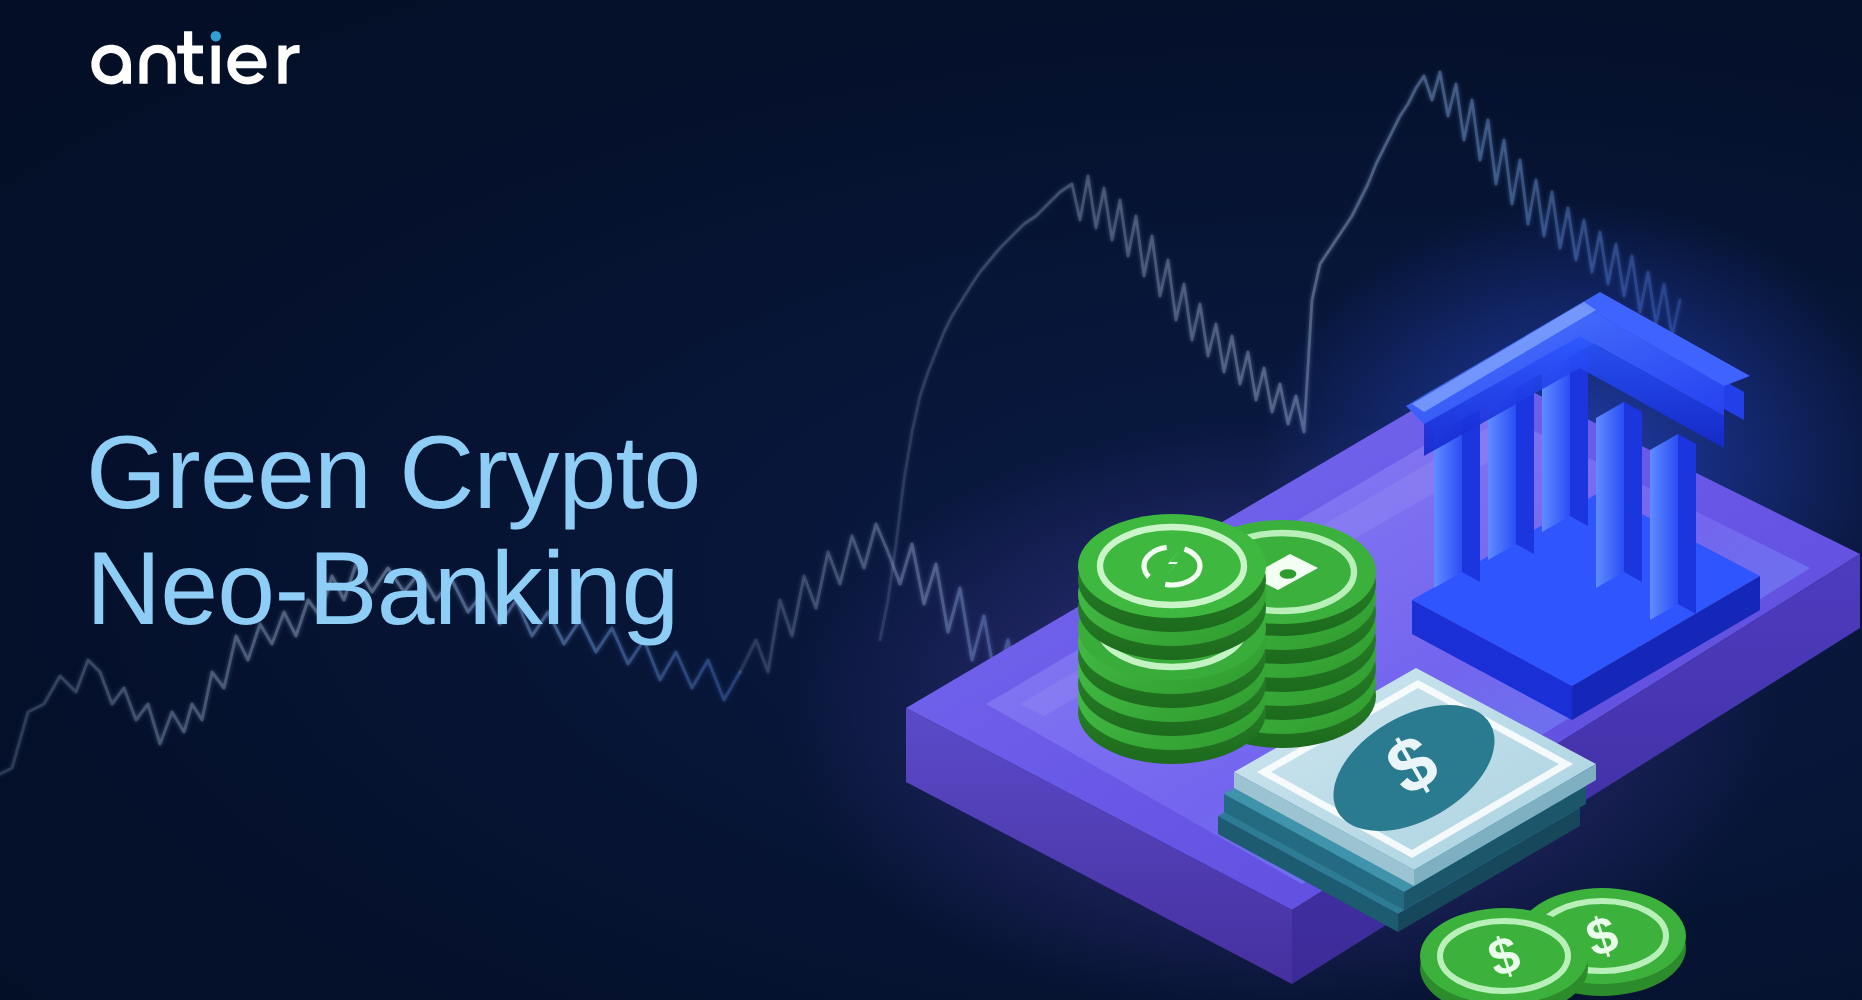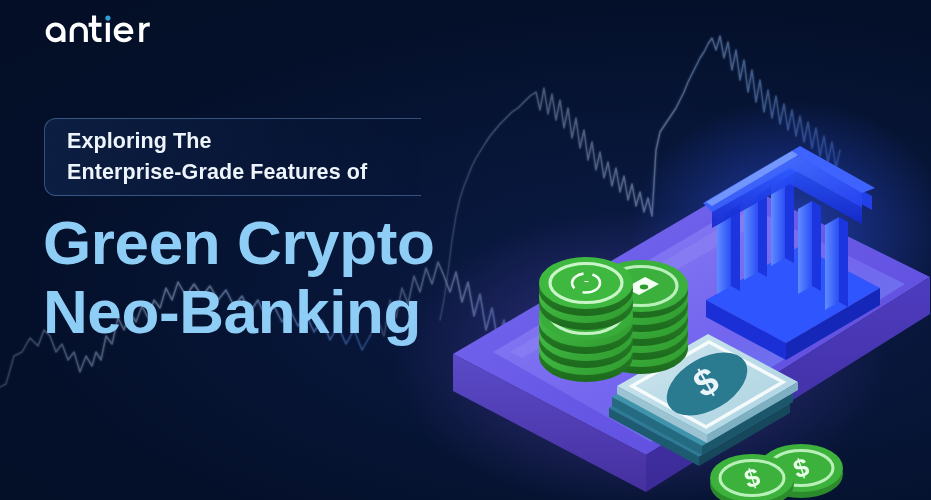--- a/index.html
+++ b/index.html
@@ -58,22 +58,22 @@
     white-space: pre-line;
   }
 
   
   #headline {
     position: absolute;
     left: 43px;
     top: 208px;
     width: 430px;
     color: #8ecdf5;
-    font-size: 62px;
-    font-weight: 700;
+    font-size: 52px;
+    font-weight: 400;
     line-height: 1.12;
     letter-spacing: -0.4px;
     white-space: pre-line;
   }
 
   
   #illustration {
     position: absolute;
     left: 0;
     top: 0;
@@ -152,24 +152,20 @@
 
         <path d="M82.6 12.4c-5.6 0-9.9 4.3-9.9 9.9 0 5.7 4.3 9.9 10.2 9.9 3.6 0 6.5-1.4 8.2-3.9l-3.2-2.2c-1.1 1.5-2.8 2.3-5 2.3-3 0-5.3-1.6-6-4.3h15.2c.1-.6.2-1.2.2-1.8 0-5.6-4.2-9.9-9.7-9.9zm-5.7 8.2c.7-2.7 2.8-4.4 5.7-4.4 2.8 0 4.9 1.7 5.5 4.4H76.9z"></path>
 
         <path d="M107.7 12.5c-2.3 0-4.2 1-5.4 2.7v-2.5h-4.1v19.2h4.1V22c0-3.4 1.9-5.4 5-5.4h1.5v-4.1h-1.1z"></path>
       </g>
 
       <circle cx="66.9" cy="8.1" r="2.6" fill="#2f9fd4"></circle>
     </svg>
   </div>
 
-  <div id="kicker-box">
-    <div id="kicker-text">Exploring The
-Enterprise-Grade Features of</div>
-  </div>
 
   <div id="headline">Green Crypto
 Neo-Banking</div>
 
   <div id="illustration">
     <svg width="931" height="500" viewBox="0 0 931 500" xmlns="http://www.w3.org/2000/svg">
       <defs>
         <linearGradient id="trayTop" x1="0" y1="0" x2="1" y2="1">
           <stop offset="0%" stop-color="#7a6ef0"></stop>
           <stop offset="45%" stop-color="#6a5ae8"></stop>

